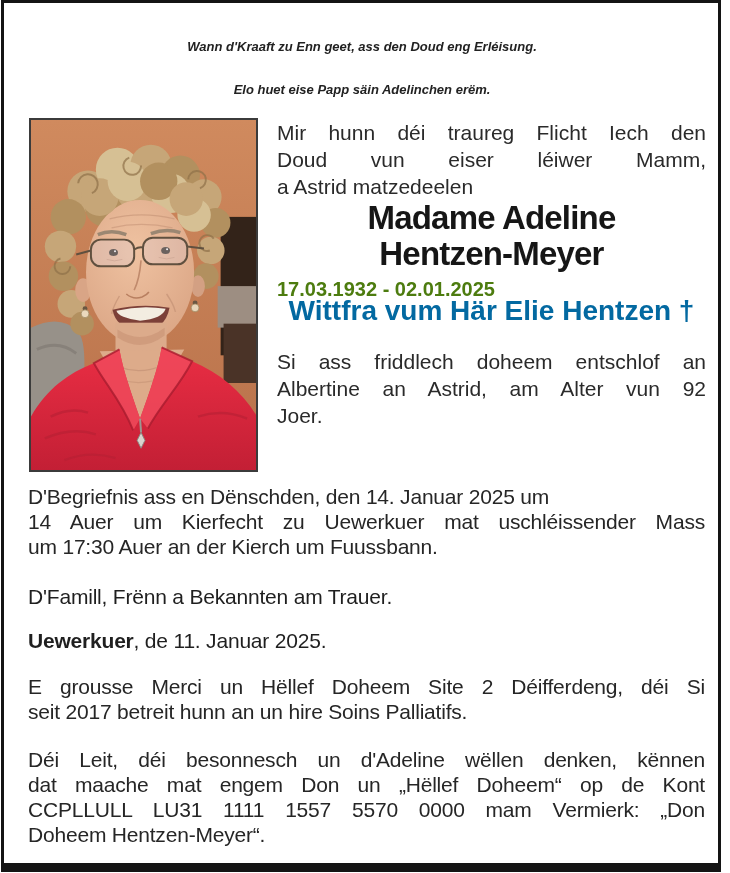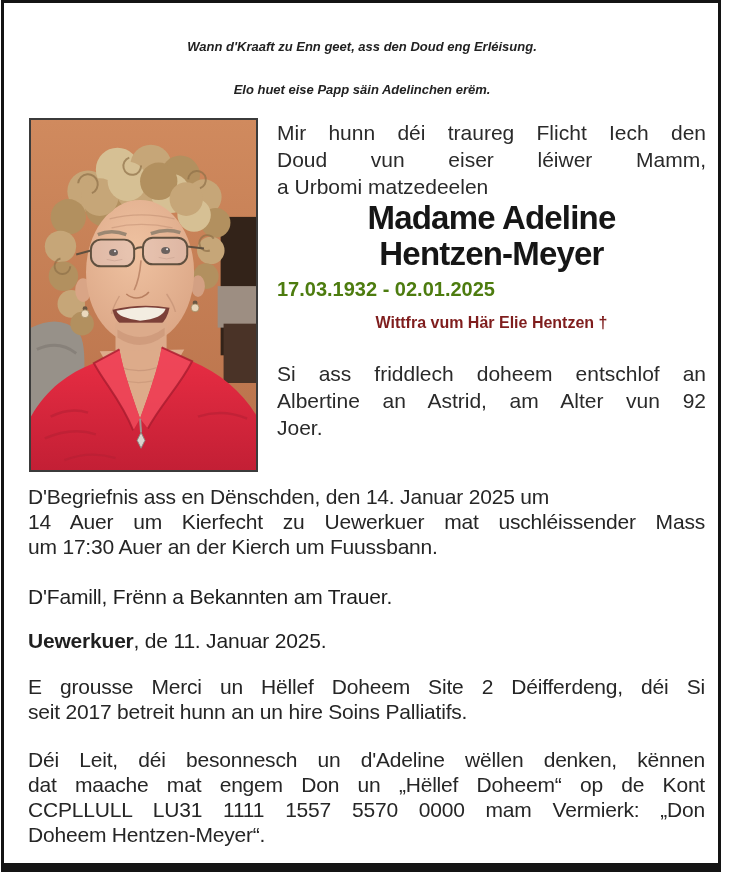--- a/index.html
+++ b/index.html
@@ -24,21 +24,21 @@
   .photo svg{display:block;width:100%;height:100%;}
   .rightcol{position:absolute;left:277px;top:119px;width:429px;}
   .para{font-size:21px;line-height:27px;color:#2a2a2a;}
   .jline{text-align:justify;text-align-last:justify;}
   .jline.nj{text-align-last:left;}
   .name{
     margin-top:0px;text-align:center;font-weight:700;font-size:33px;line-height:36px;
     letter-spacing:-0.8px;color:#161616;
   }
   .dates{margin-top:7px;text-align:left;font-weight:700;font-size:20px;line-height:21px;color:#4d7c0f;}
-  .widow{text-align:center;font-weight:700;font-size:16px;line-height:22px;color:#7f1d1d;margin-top:12px;}
+  .widow{text-align:center;font-weight:700;font-size:28px;line-height:22px;color:#0369a1;}
   .death{margin-top:26px;}
   .bottom{position:absolute;left:28px;top:484px;width:677px;}
   .bpara{font-size:21px;line-height:25px;letter-spacing:-0.2px;color:#262626;}
   .mourning{margin-top:25px;font-size:21px;letter-spacing:-0.2px;line-height:25px;}
   .dateline{margin-top:19px;font-size:21px;letter-spacing:-0.2px;line-height:25px;}
   .dateline .b{font-weight:700;}
   .thanks{margin-top:21px;}
   .donation{margin-top:23px;}
 </style>
 </head>
@@ -168,21 +168,21 @@
       <line x1="111" y1="302" x2="112" y2="316" stroke="#9b9792" stroke-width="2"></line>
       <path d="M112,316 l4,8 l-4,8 l-4,-8 Z" fill="#d9d4cd" stroke="#8b8680" stroke-width="1"></path>
     </g>
   </svg>
 </div>
 
 <div class="rightcol">
   <div class="para">
       <div class="jline">Mir hunn déi traureg Flicht Iech den</div>
       <div class="jline">Doud vun eiser léiwer Mamm,</div>
-      <div class="jline nj">a Urbomi matzedeelen</div>
+      <div class="jline nj">a Astrid matzedeelen</div>
     </div>
   <div class="name">Madame Adeline</div>
   <div class="name">Hentzen-Meyer</div>
   <div class="dates">17.03.1932 - 02.01.2025</div>
   <div class="widow">Wittfra vum Här Elie Hentzen †</div>
   <div class="para death">
       <div class="jline">Si ass friddlech doheem entschlof an</div>
       <div class="jline">Albertine an Astrid, am Alter vun 92</div>
       <div class="jline nj">Joer.</div>
     </div>

